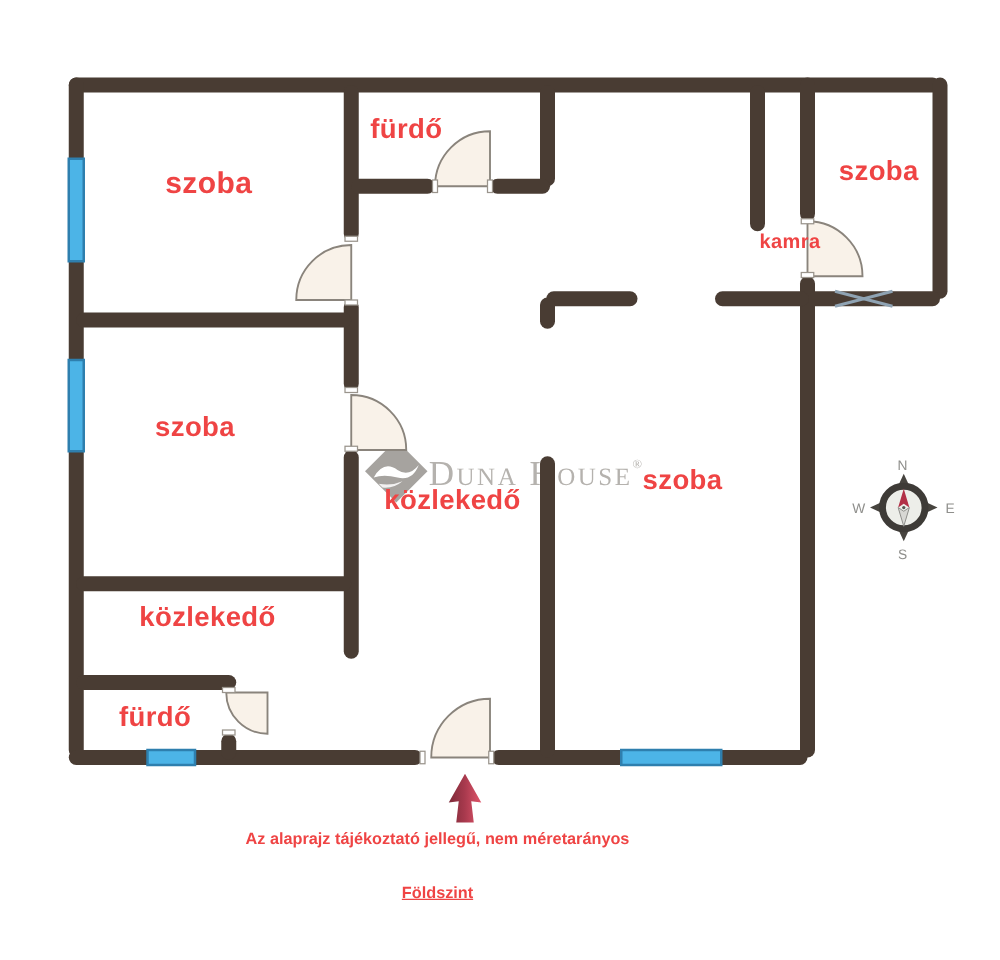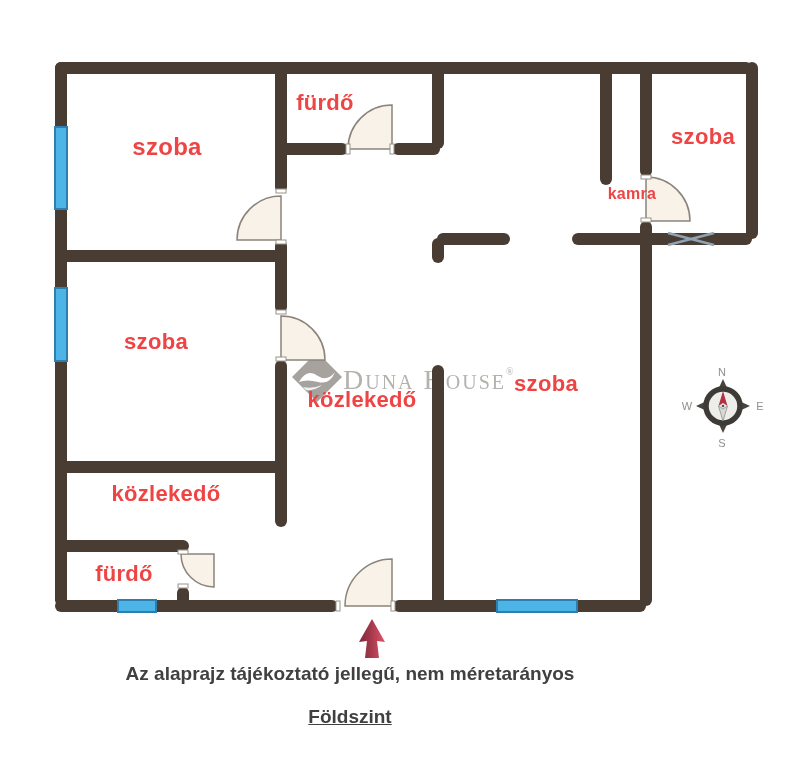--- a/index.html
+++ b/index.html
@@ -1,22 +1,22 @@
 <!DOCTYPE html>
 <html><head>
 <meta charset="utf-8">
 <style>
   html,body{margin:0;padding:0;background:#ffffff;}
   .stage{position:relative;width:800px;height:768px;background:#ffffff;overflow:hidden;
          font-family:"Liberation Sans",sans-serif;}
   .plan-svg{position:absolute;left:0;top:0;z-index:2;}
   .lbl{position:absolute;transform:translate(-50%,-50%);font-weight:bold;color:#ef4444;
        white-space:nowrap;z-index:3;letter-spacing:0.3px;}
-  .caption{position:absolute;transform:translateX(-50%);font-weight:bold;color:#404040;
-       white-space:nowrap;z-index:3;font-size:19px;}
+  .caption{position:absolute;transform:translateX(-50%);font-weight:bold;color:#ef4444;
+       white-space:nowrap;z-index:3;font-size:13px;}
   .watermark{position:absolute;z-index:1;}
   .wm-text{position:absolute;left:343px;top:364px;color:#b5b2ae;
        font-family:"Liberation Serif",serif;letter-spacing:2px;white-space:nowrap;z-index:1;}
   .wm-big{font-size:28px;}
   .wm-small{font-size:20px;}
   .wm-gap{display:inline-block;width:9px;}
   .wm-reg{font-size:10px;vertical-align:14px;letter-spacing:0;}
 </style>
 </head>
 <body>

